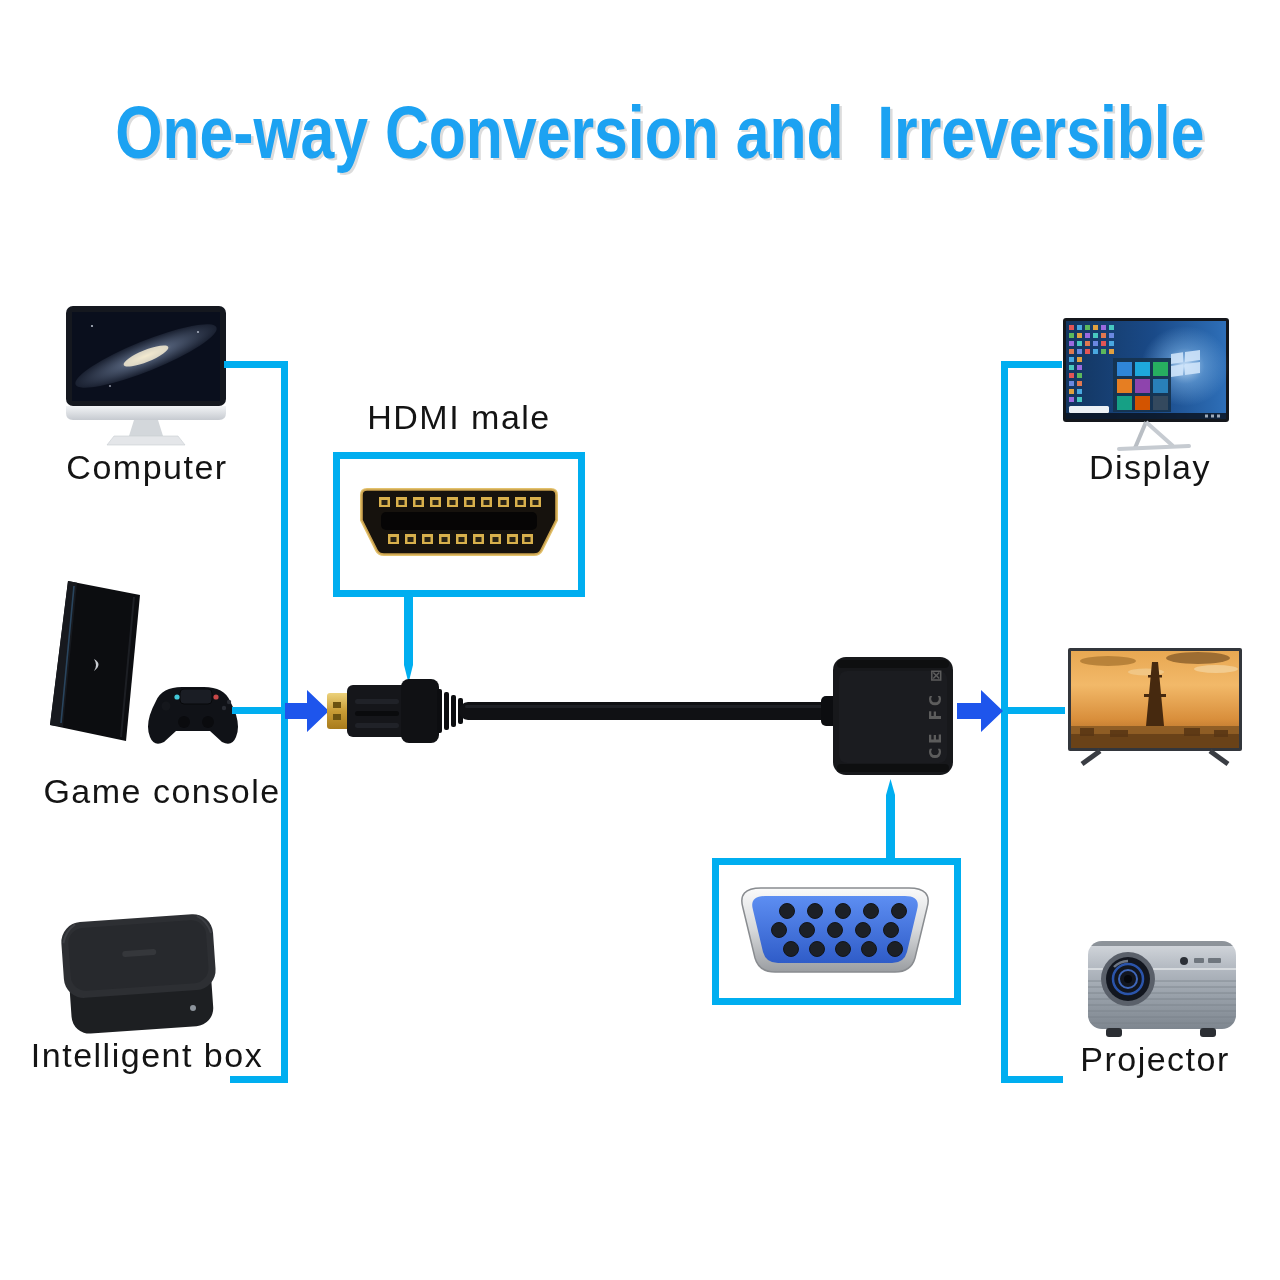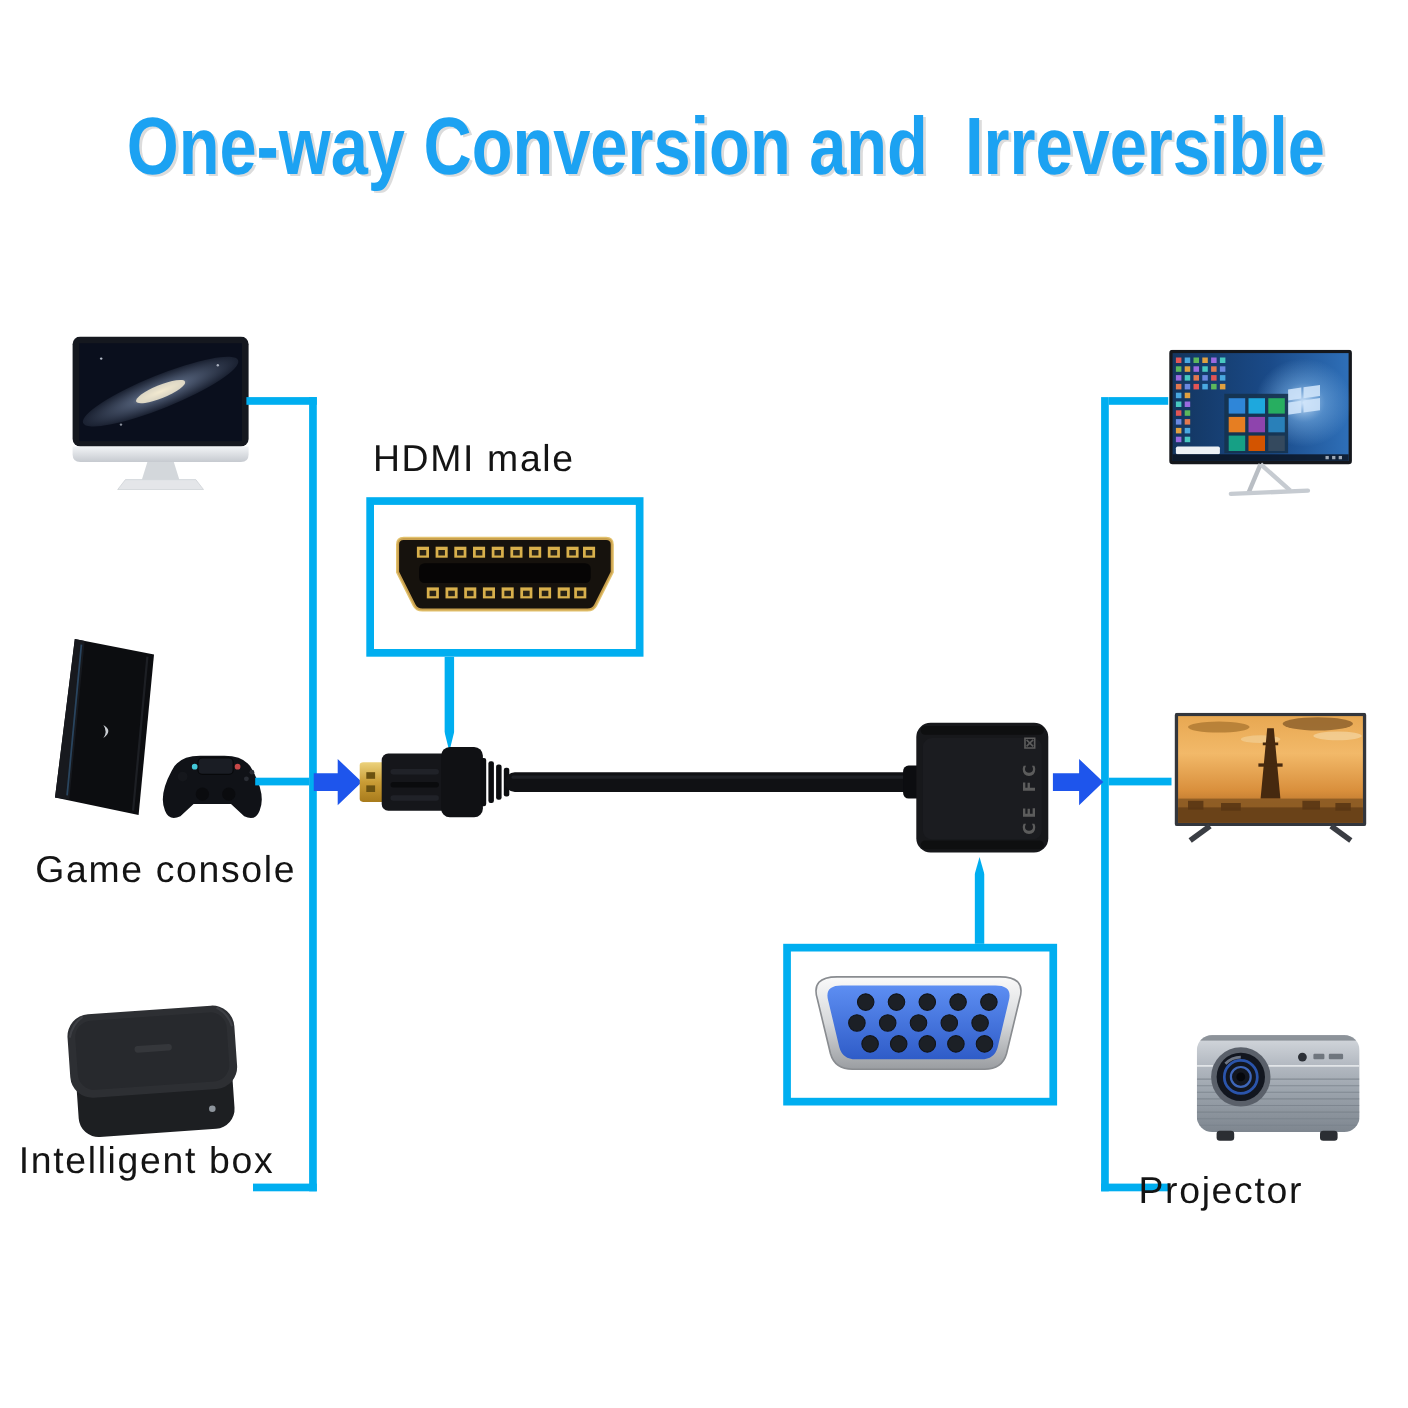--- a/index.html
+++ b/index.html
@@ -7,21 +7,21 @@
   body { width:1280px; height:1280px; font-family:"Liberation Sans",sans-serif; }
   .canvas { position:relative; width:1243px; height:1280px; background:#ffffff; overflow:hidden; }
   .abs { position:absolute; }
   .title {
     position:absolute; left:0; top:94px; width:1280px; text-align:center;
     font-size:74px; font-weight:700; line-height:1.05; white-space:pre;
     color:var(--title-blue,#1ca2f2);
     transform:scaleX(.82); transform-origin:center;
     text-shadow:3px 2px 0 rgba(140,140,140,.30);
   }
-  .dev-label { position:absolute; font-size:34px; color:#141414; letter-spacing:1.5px; white-space:nowrap; }
+  .dev-label { position:absolute; font-size:34px; color:#141414; letter-spacing:1.5px; text-align:center; white-space:nowrap; }
   .cline { position:absolute; background:var(--accent-cyan,#00aef0); }
   .callout { position:absolute; border:7px solid var(--accent-cyan,#00aef0); background:#ffffff; }
   .marks {
     position:absolute; display:flex; align-items:center; justify-content:center;
     transform:rotate(-90deg); color:#5c5c5c; font-size:15px; font-weight:600;
     letter-spacing:4px; font-family:"DejaVu Sans",sans-serif; white-space:nowrap;
   }
   svg.abs { display:block; }
 </style>
 </head>
@@ -49,20 +49,21 @@
       <ellipse cx="88" cy="50" rx="76" ry="15" fill="url(#gal)"></ellipse>
       <ellipse cx="88" cy="50" rx="24" ry="6" fill="#f6ecd2" opacity=".85"></ellipse>
     </g>
     <circle cx="34" cy="20" r="1.1" fill="#dfe6f2" opacity=".8"></circle>
     <circle cx="140" cy="26" r="1.1" fill="#dfe6f2" opacity=".7"></circle>
     <circle cx="52" cy="80" r="1.1" fill="#dfe6f2" opacity=".6"></circle>
     <path d="M8,100 h160 v7 q0,7 -7,7 H15 q-7,0 -7,-7 Z" fill="url(#chin)"></path>
     <path d="M76,114 h24 l5,16 h-34 Z" fill="#d3d7db"></path>
     <path d="M56,130 h64 l7,9 H49 Z" fill="#e4e6e9" stroke="#c8ccd1" stroke-width=".6"></path>
   </svg>
+  <div class="dev-label" style="left:27px;top:448px;width:240px">Computer</div>
 
   <svg class="abs" style="left:38px;top:575px" width="202" height="190" viewBox="0 0 202 190">
     <polygon points="30,6 102,20 88,166 12,150" fill="#0c0d10"></polygon>
     <polygon points="30,6 39,7.8 25,151.8 12,150" fill="#17191e"></polygon>
     <line x1="36" y1="11" x2="23" y2="148" stroke="#2c4a66" stroke-width="1.6" opacity=".9"></line>
     <line x1="97" y1="22" x2="84" y2="162" stroke="#1e2averaging026" stroke-width="0" opacity="0"></line>
     <line x1="96" y1="22" x2="83" y2="162" stroke="#1d1f24" stroke-width="2"></line>
     <path d="M56,84 q9,5 0,12 q4,-6 0,-12 Z" fill="#c9ccd1"></path>
     <path d="M118,126 q6,-14 26,-14 h22 q20,0 26,14 q12,22 6,36 q-4,10 -14,5 l-12,-11 h-34 l-12,11 q-10,5 -14,-5 q-6,-14 6,-36 Z" fill="#101217"></path>
     <rect x="142" y="114" width="32" height="15" rx="4" fill="#1a1d24" stroke="#07080a"></rect>
@@ -304,20 +305,21 @@
     </g>
     <rect x="12" y="88" width="40" height="7" rx="1.5" fill="#edf1f5"></rect>
     <rect x="9" y="95" width="160" height="6" fill="#0a1422" opacity=".85"></rect>
     <rect x="148" y="96.5" width="3" height="3" fill="#cfd8e4" opacity=".75"></rect>
     <rect x="154" y="96.5" width="3" height="3" fill="#cfd8e4" opacity=".75"></rect>
     <rect x="160" y="96.5" width="3" height="3" fill="#cfd8e4" opacity=".75"></rect>
     <path d="M89,104 L78,130" stroke="#b9bec4" stroke-width="4"></path>
     <path d="M89,104 L116,128" stroke="#c6cbd1" stroke-width="4"></path>
     <path d="M62,131 L132,128" stroke="#c6cbd1" stroke-width="4" stroke-linecap="round"></path>
   </svg>
+  <div class="dev-label" style="left:1030px;top:448px;width:240px">Display</div>
 
   <svg class="abs" style="left:1066px;top:648px" width="178" height="120" viewBox="0 0 178 120">
     <defs>
       <linearGradient id="sun" x1="0" y1="0" x2="0" y2="1">
         <stop offset="0" stop-color="#e8a852"></stop>
           <stop offset=".35" stop-color="#f2b969"></stop>
         <stop offset=".7" stop-color="#d98f3c"></stop>
           <stop offset="1" stop-color="#9c5d20"></stop>
       </linearGradient>
     </defs>
@@ -372,15 +374,15 @@
     <circle cx="40" cy="44" r="15" fill="none" stroke="#2f5fc4" stroke-width="2.5" opacity=".85"></circle>
     <circle cx="40" cy="44" r="9" fill="none" stroke="#4a7ae0" stroke-width="2" opacity=".8"></circle>
     <circle cx="40" cy="44" r="4" fill="#05070c"></circle>
     <path d="M26,32 a20,20 0 0 1 14,-6" stroke="#c8d4e8" stroke-width="2.5" fill="none" opacity=".5"></path>
     <circle cx="96" cy="26" r="4" fill="#2b2f36"></circle>
     <rect x="106" y="23" width="10" height="5" rx="1" fill="#6f767e"></rect>
     <rect x="120" y="23" width="13" height="5" rx="1" fill="#6f767e"></rect>
     <rect x="18" y="93" width="16" height="9" rx="3" fill="#2b2e33"></rect>
     <rect x="112" y="93" width="16" height="9" rx="3" fill="#2b2e33"></rect>
   </svg>
-  <div class="dev-label" style="left:1035px;top:1064px;width:240px">Projector</div>
+  <div class="dev-label" style="left:1035px;top:1040px;width:240px">Projector</div>
 
 </div>
 
 </body></html>

